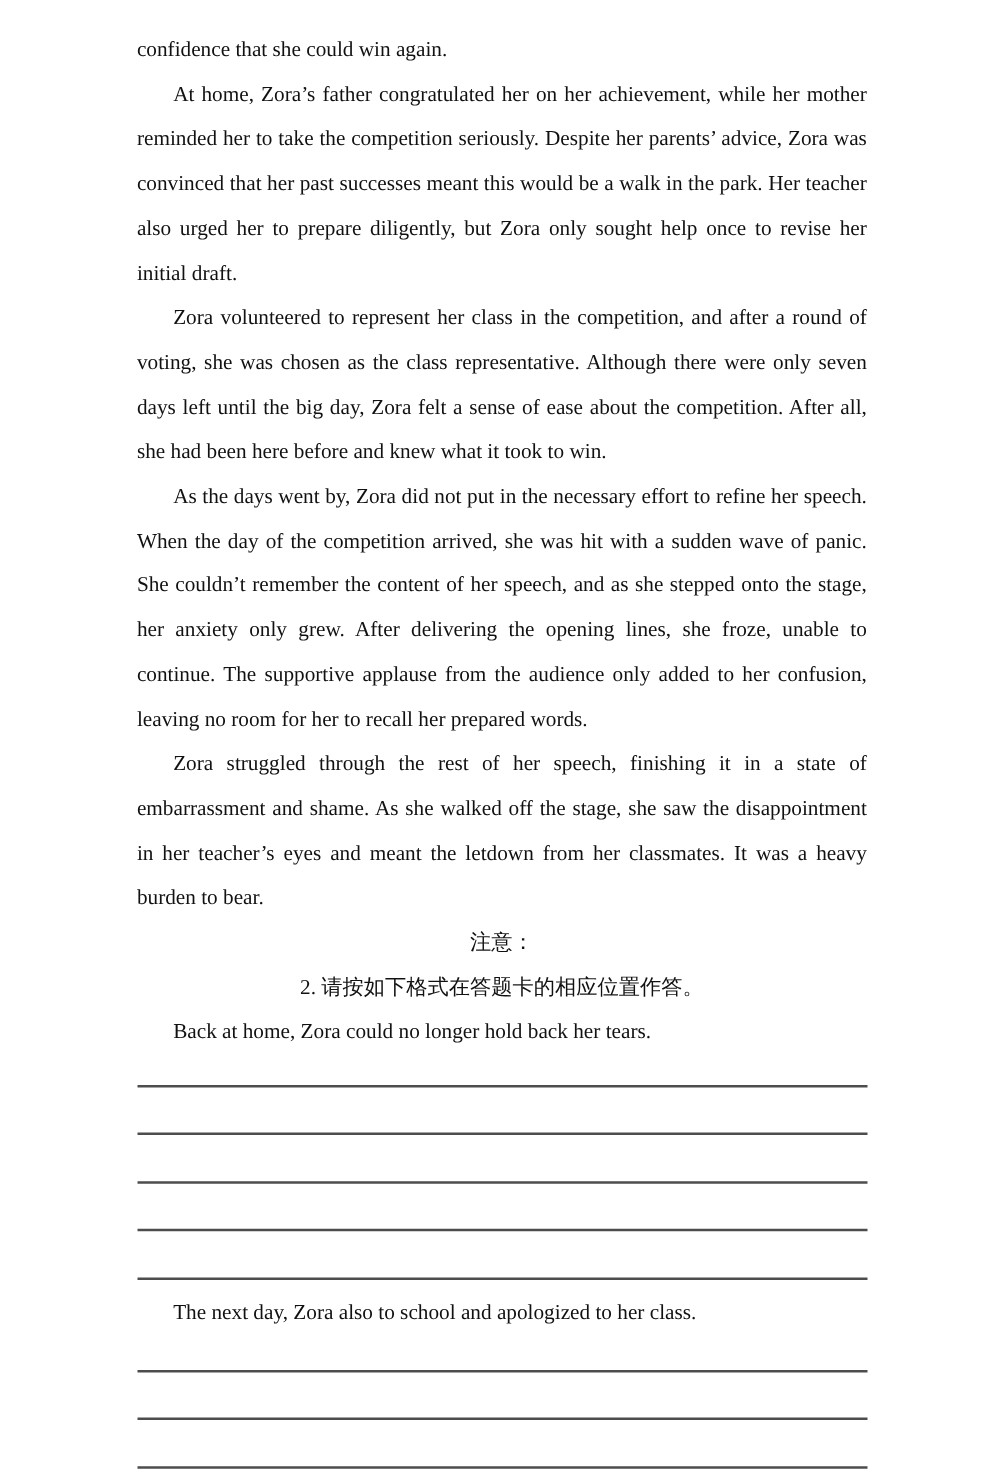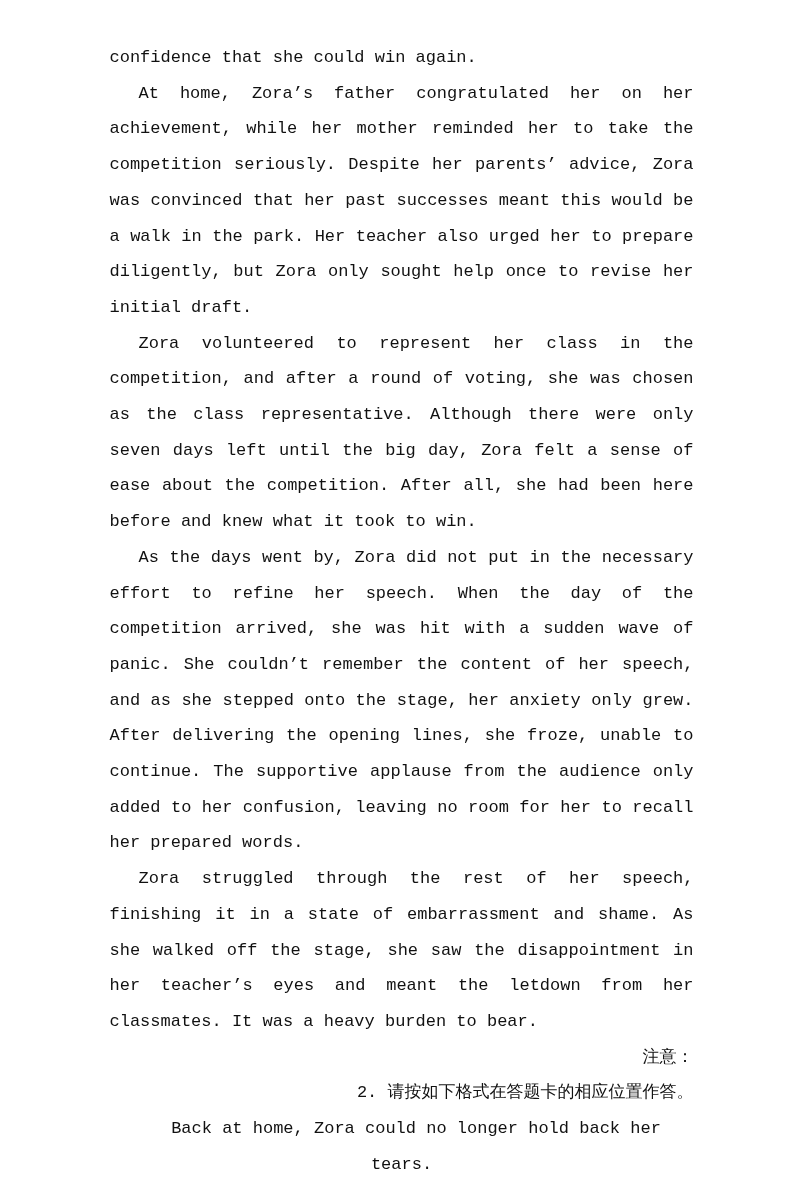--- a/index.html
+++ b/index.html
@@ -7,33 +7,33 @@
     --text-color:#111111;
     --page-bg:#ffffff;
   }
   html,body{margin:0;padding:0;background:var(--page-bg);}
   .page{
     position:relative;
     width:635px;
     height:1181px;
     box-sizing:border-box;
     margin:0 auto;
-    padding:40px 24px 0 27px;
+    padding:22px 24px 0 27px;
     background:var(--page-bg);
     color:var(--text-color);
-    font-family:Liberation Mono, monospace;
+    font-family:Liberation Serif, serif;
     font-size:17px;
     line-height:35.7px;
     overflow:hidden;
   }
   p{margin:0;}
   .para{text-align:justify;text-indent:29px;}
   .para.no-indent{text-indent:0;}
-  .note-heading,.note-item{text-align:right;text-indent:0;}
-  .prompt{text-align:center;text-indent:29px;}
+  .note-heading,.note-item{text-align:center;text-indent:0;}
+  .prompt{text-align:left;text-indent:29px;}
   .prompt-2{margin-top:8px;}
   .answer-block{margin-top:-12px;}
   .answer-block.block-2{margin-top:-8px;}
   .answer-line{
     height:36.5px;
     border-bottom:2px solid var(--line-color);
   }
 </style>
 </head>
 <body>

